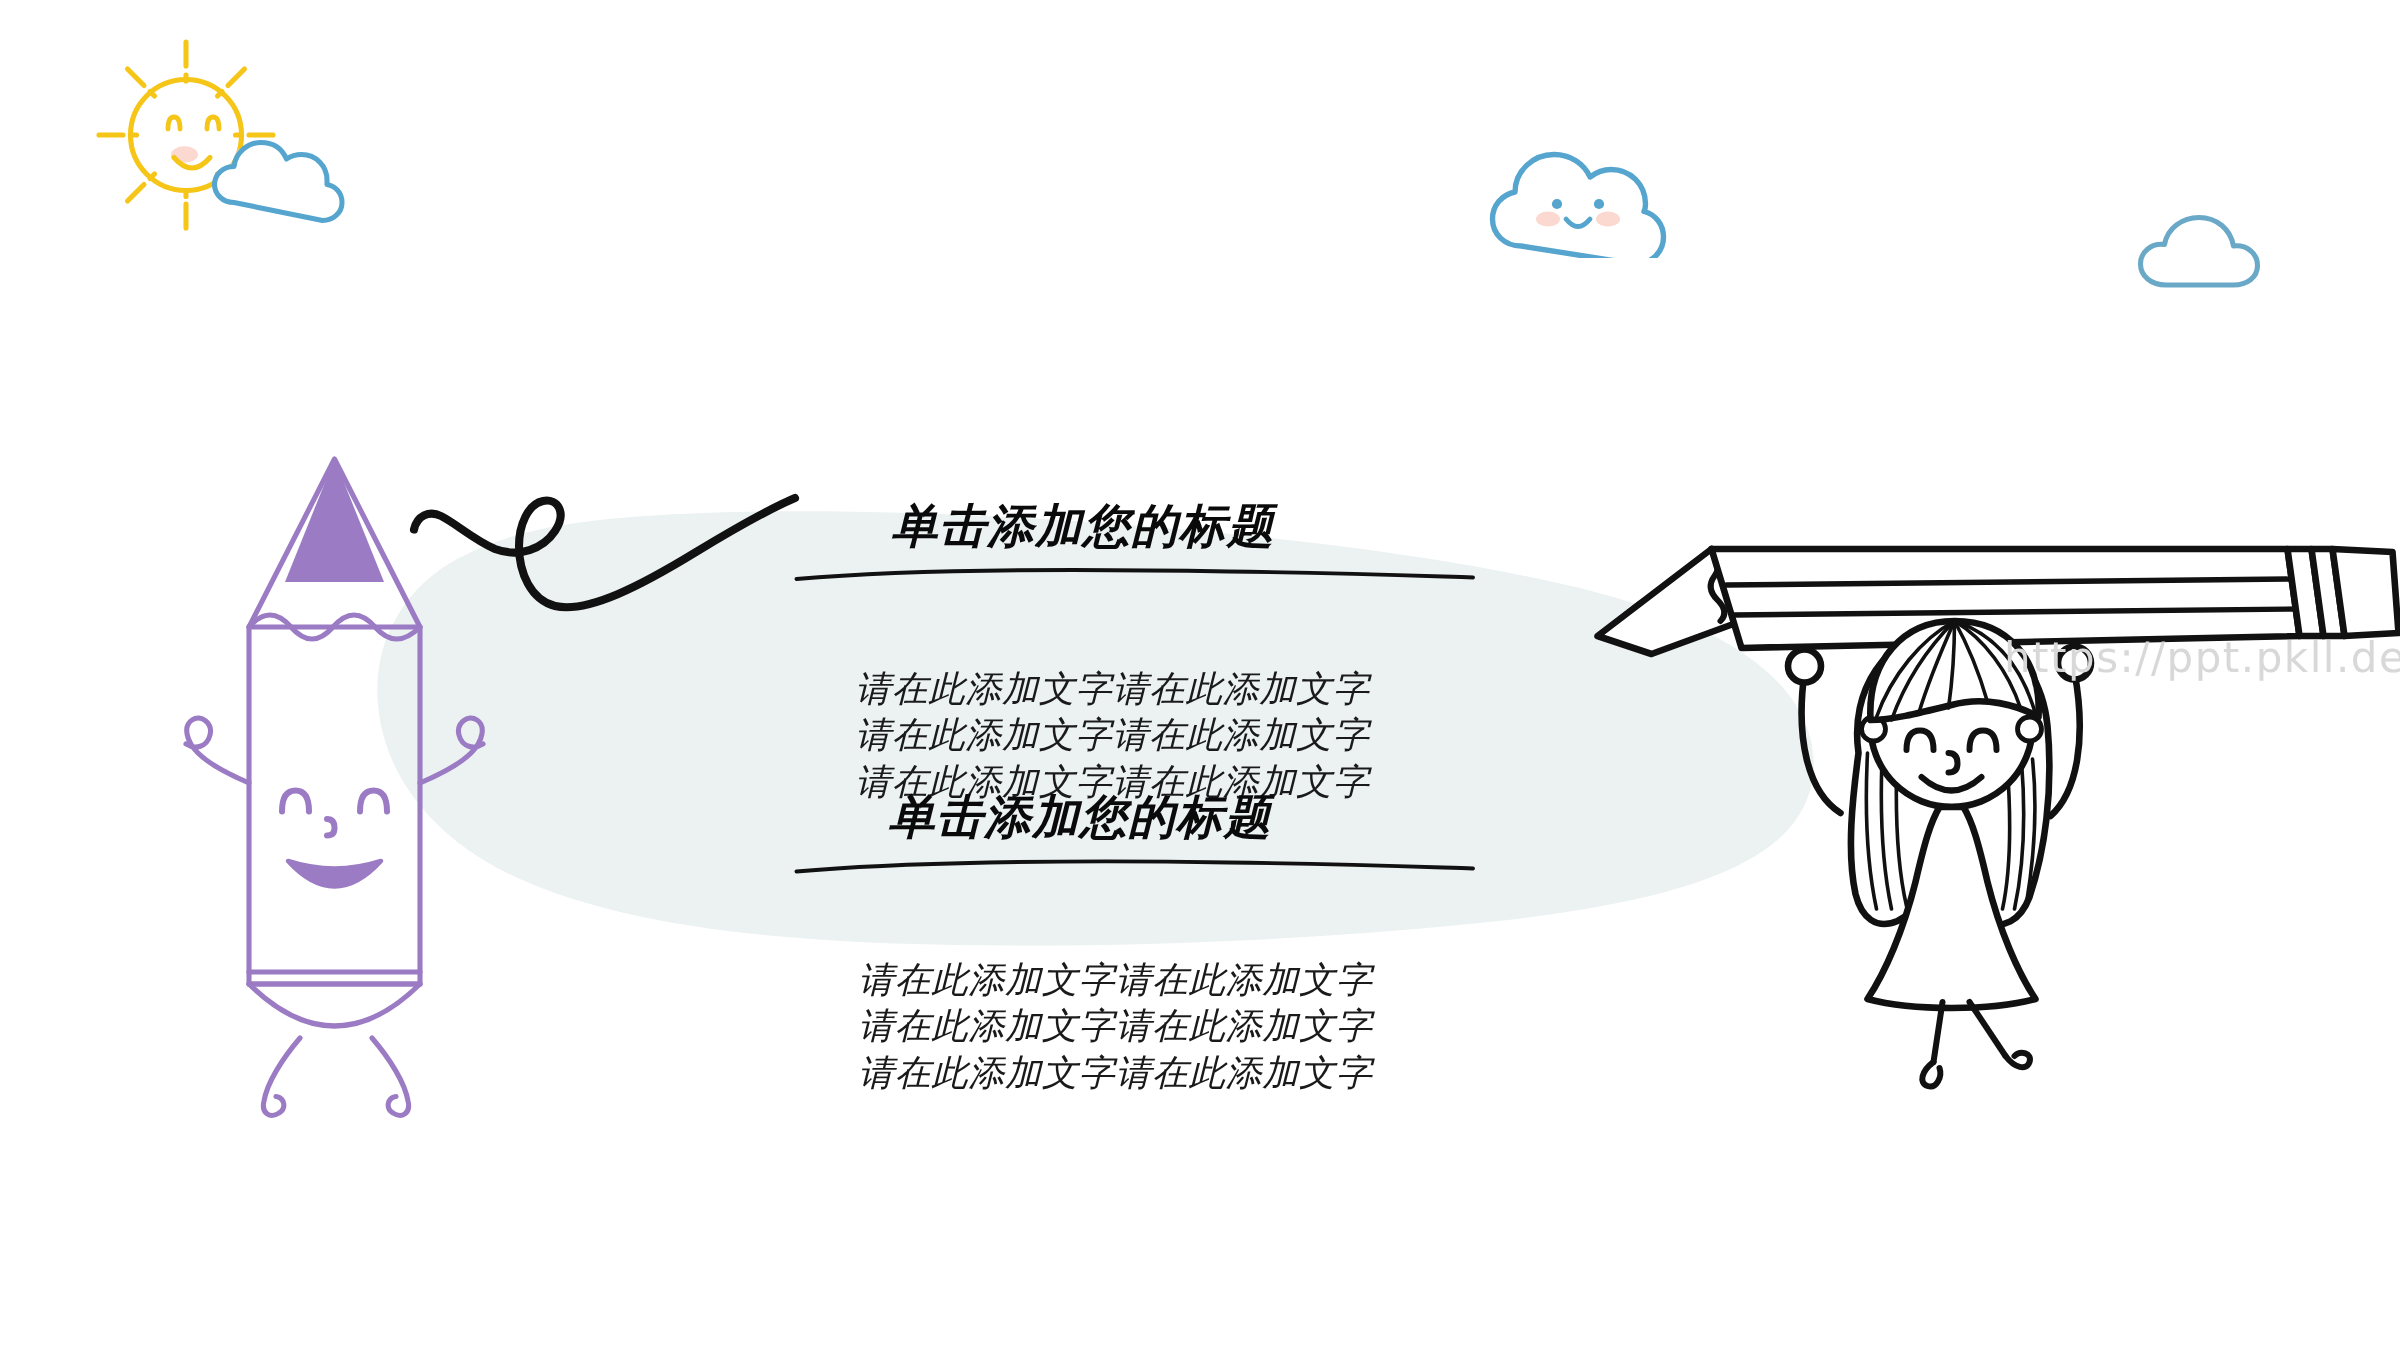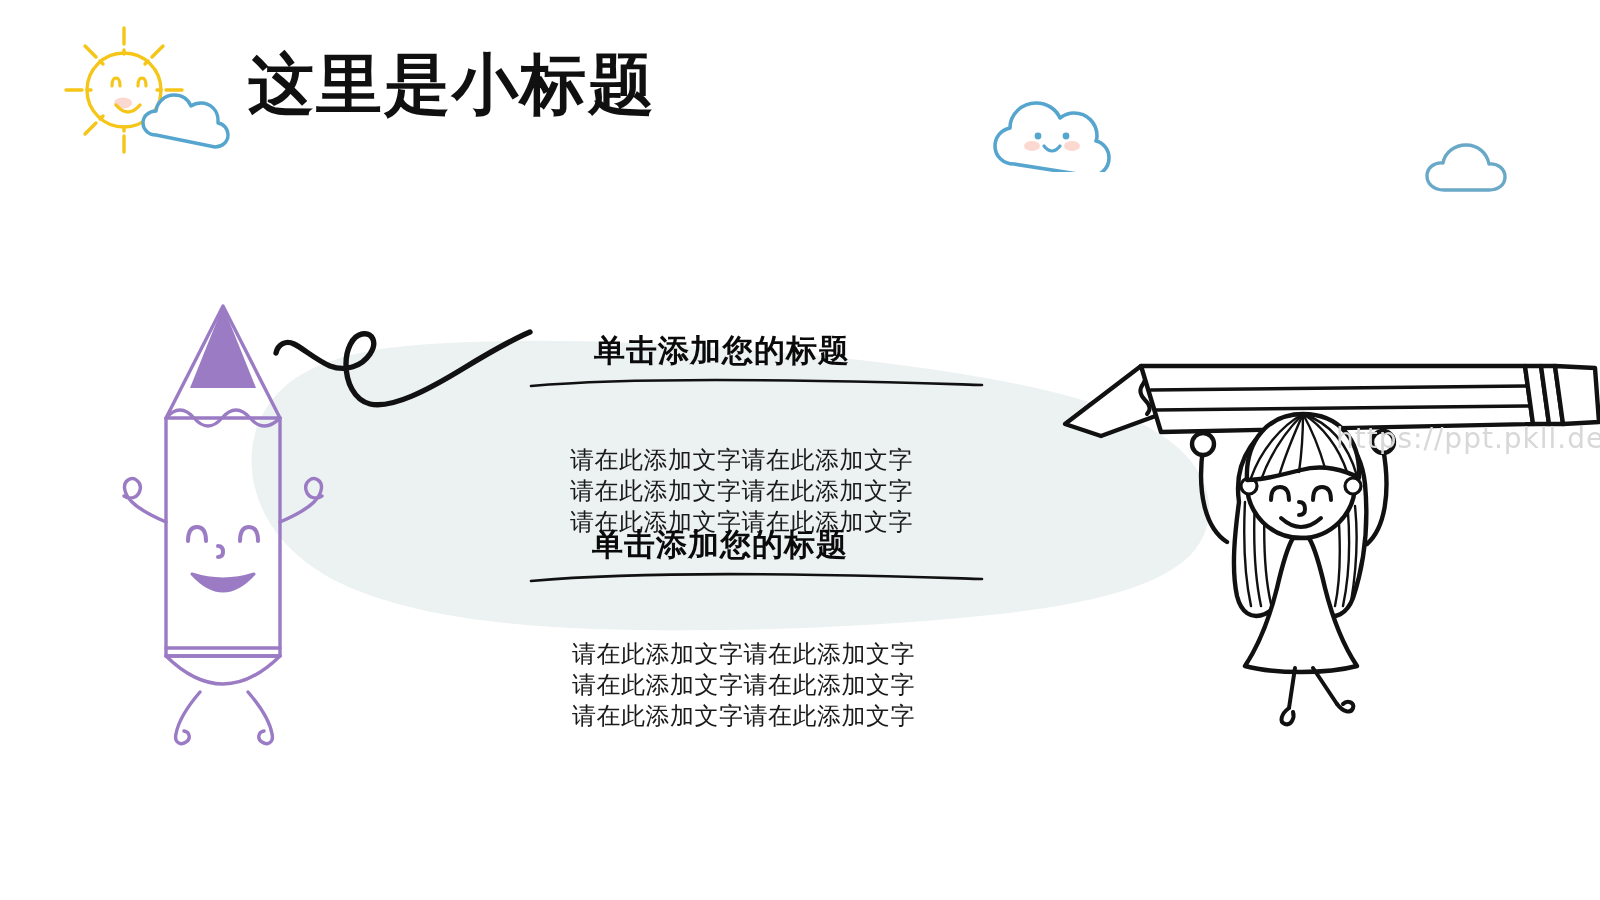--- a/index.html
+++ b/index.html
@@ -54,21 +54,21 @@
     left: 1336px;
     top: 422px;
     font-size: 28px;
     color: #d8d8d8;
     letter-spacing: 1px;
     white-space: nowrap;
     font-family: "DejaVu Sans", sans-serif;
   }
 
   
-  #content { left: 0; top: 0; width: 1600px; height: 823px; }
+  #content { left: 0; top: 0; width: 1600px; height: 823px; font-style: italic; }
 
   .block-heading {
     position: absolute;
     font-size: 31px;
     font-weight: 700;
     color: #0a0a0a;
     letter-spacing: 1px;
     white-space: nowrap;
   }
   .block-rule {
@@ -327,21 +327,20 @@
         <path d="M240,316 L234,356"></path>
         <path d="M258,316 L282,352"></path>
         <path d="M234,356 C 226,362 224,370 230,372 C 236,374 240,366 238,360"></path>
         <path d="M282,352 C 288,360 296,362 298,356 C 300,350 292,348 288,352"></path>
       </g>
     </g>
   </svg>
 
   <div id="watermark" class="abs">https://ppt.pkll.de</div>
 
-  <div id="page-title" class="abs">这里是小标题</div>
 
   <div id="content" class="abs">
 
     <div class="block-heading" id="heading-1">单击添加您的标题</div>
 
     <svg class="block-rule" id="rule-1" viewBox="0 0 455 12" aria-hidden="true">
       <path d="M2,8 C 70,2 180,1 290,3 C 370,4 420,6 453,7" fill="none" stroke="#111111" stroke-width="2.6" stroke-linecap="round"></path>
     </svg>
 
     <div class="block-body" id="body-1">请在此添加文字请在此添加文字

